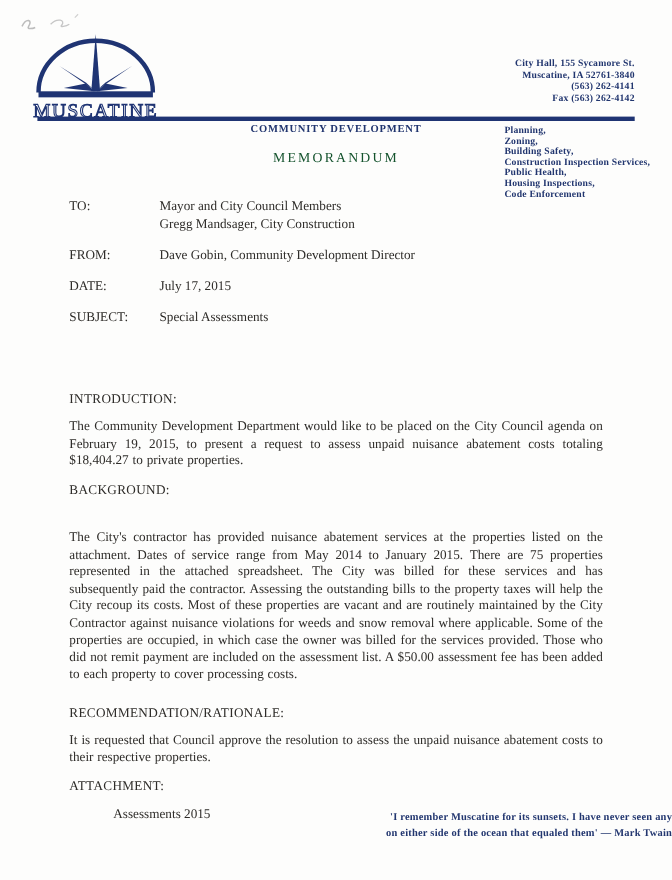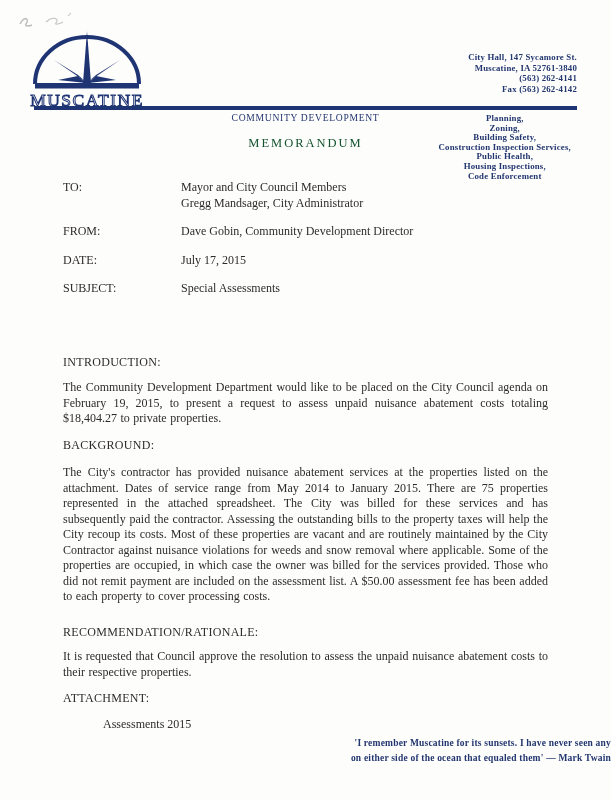--- a/index.html
+++ b/index.html
@@ -27,58 +27,58 @@
     letter-spacing: 0.2px;
   }
   .rule {
     position: absolute; left: 34px; top: 106px;
     width: 543px; height: 4px;
     background: #1f3473;
   }
   .dept {
     position: absolute; left: 0; right: 0; top: 112px;
     text-align: center;
-    font-weight: normal;
+    font-weight: bold;
     font-size: 9.6px;
     letter-spacing: 0.7px;
     color: #22366f;
   }
   .services {
-    position: absolute; right: 40px; top: 114px;
-    text-align: center;
+    position: absolute; right: 20px; top: 114px;
+    text-align: left;
     font-weight: bold;
     font-size: 8.8px;
     line-height: 9.6px;
     color: #22366f;
     letter-spacing: 0.2px;
   }
   .memo-title {
     position: absolute; left: 0; right: 0; top: 136px;
     text-align: center;
     font-size: 12.5px;
     letter-spacing: 2px;
     color: #14532d;
   }
   .content {
     position: absolute; left: 63px; top: 180px;
     width: 485px;
     font-size: 12px;
     line-height: 15.5px;
   }
-  .field-row { display: flex; gap: 36px; }
+  .field-row { display: flex; }
   .field-label { width: 82px; flex: 0 0 82px; }
   .field-value { flex: 1; }
   .mt13 { margin-top: 13px; }
   .mt14 { margin-top: 13px; }
   .sec-heading { letter-spacing: 0.3px; }
   .para { text-align: justify; word-spacing: 0.5px; }
   .h-intro { margin-top: 58px; }
   .p-intro { margin-top: 10px; }
   .h-bg { margin-top: 11px; }
-  .p-bg { margin-top: 12px; }
+  .p-bg { margin-top: 28px; }
   .h-rec { margin-top: 20px; }
   .p-rec { margin-top: 9px; }
   .h-att { margin-top: 11px; }
   .p-att { margin-top: 10px; margin-left: 40px; }
   .footer-quote {
     position: absolute; left: 0; right: 0; top: 736px;
     text-align: right;
     font-weight: bold;
     font-size: 9.5px;
     line-height: 15px;
@@ -102,21 +102,21 @@
     <polygon points="59,1 63,53 55,53" fill="#1f3473"></polygon>
     <polygon points="58,52 26,30 50,45" fill="#1f3473"></polygon>
     <polygon points="60,52 92,30 68,45" fill="#1f3473"></polygon>
     <polygon points="58,53 30,50 50,46" fill="#1f3473"></polygon>
     <polygon points="60,53 88,50 68,46" fill="#1f3473"></polygon>
     <rect x="7" y="53" width="104" height="5.5" fill="#1f3473"></rect>
     <text x="59" y="76" text-anchor="middle" font-family="Liberation Serif, serif" font-size="17.5" letter-spacing="1.5" fill="#ffffff" stroke="#1f3473" stroke-width="1">MUSCATINE</text>
   </svg>
 
   <div class="address">
-    <div>City Hall, 147 Sycamore St.</div>
+    <div>City Hall, 155 Sycamore St.</div>
     <div>Muscatine, IA 52761-3840</div>
     <div>(563) 262-4141</div>
     <div>Fax (563) 262-4142</div>
   </div>
 
   <div class="rule"></div>
 
   <div class="dept">COMMUNITY DEVELOPMENT</div>
 
   <div class="services">
@@ -130,21 +130,21 @@
   </div>
 
   <div class="memo-title">MEMORANDUM</div>
 
   <div class="content">
 
     <div class="field-row">
       <div class="field-label">TO:</div>
       <div class="field-value">
         <div>Mayor and City Council Members</div>
-        <div>Gregg Mandsager, City Administrator</div>
+        <div>Gregg Mandsager, City Construction</div>
       </div>
     </div>
 
     <div class="field-row mt13">
       <div class="field-label">FROM:</div>
       <div class="field-value">Dave Gobin, Community Development Director</div>
     </div>
 
     <div class="field-row mt13">
       <div class="field-label">DATE:</div>

